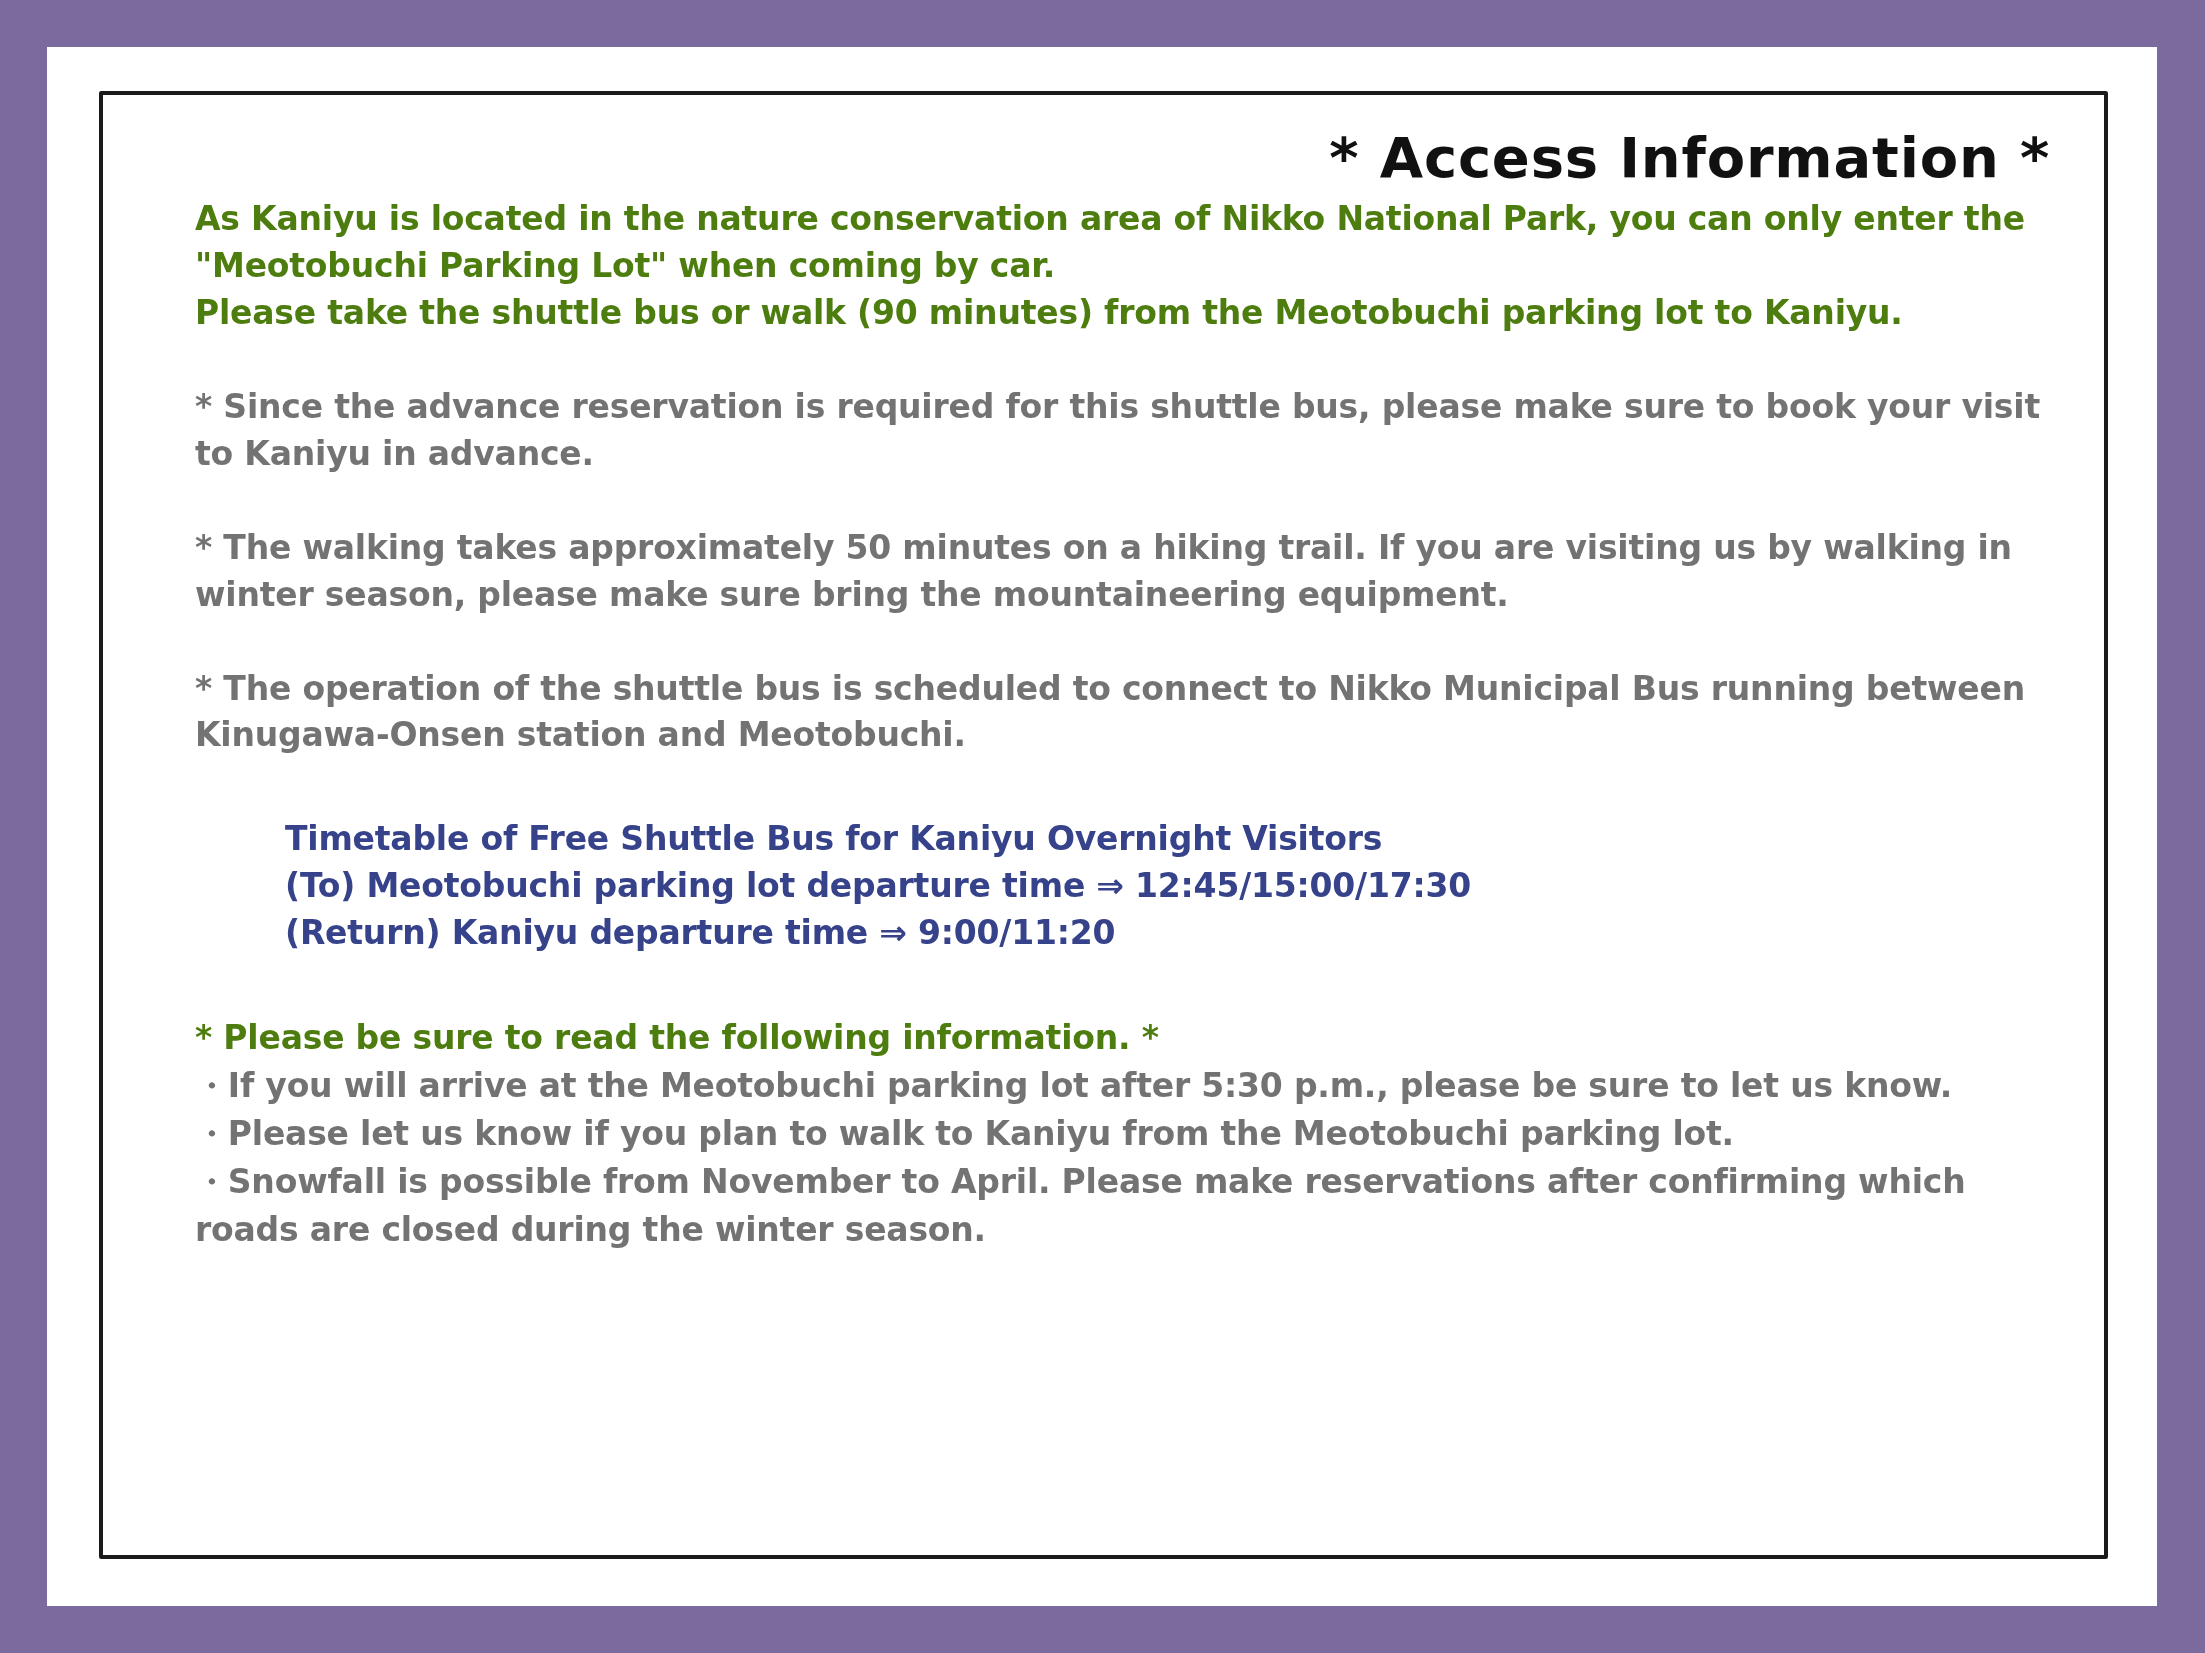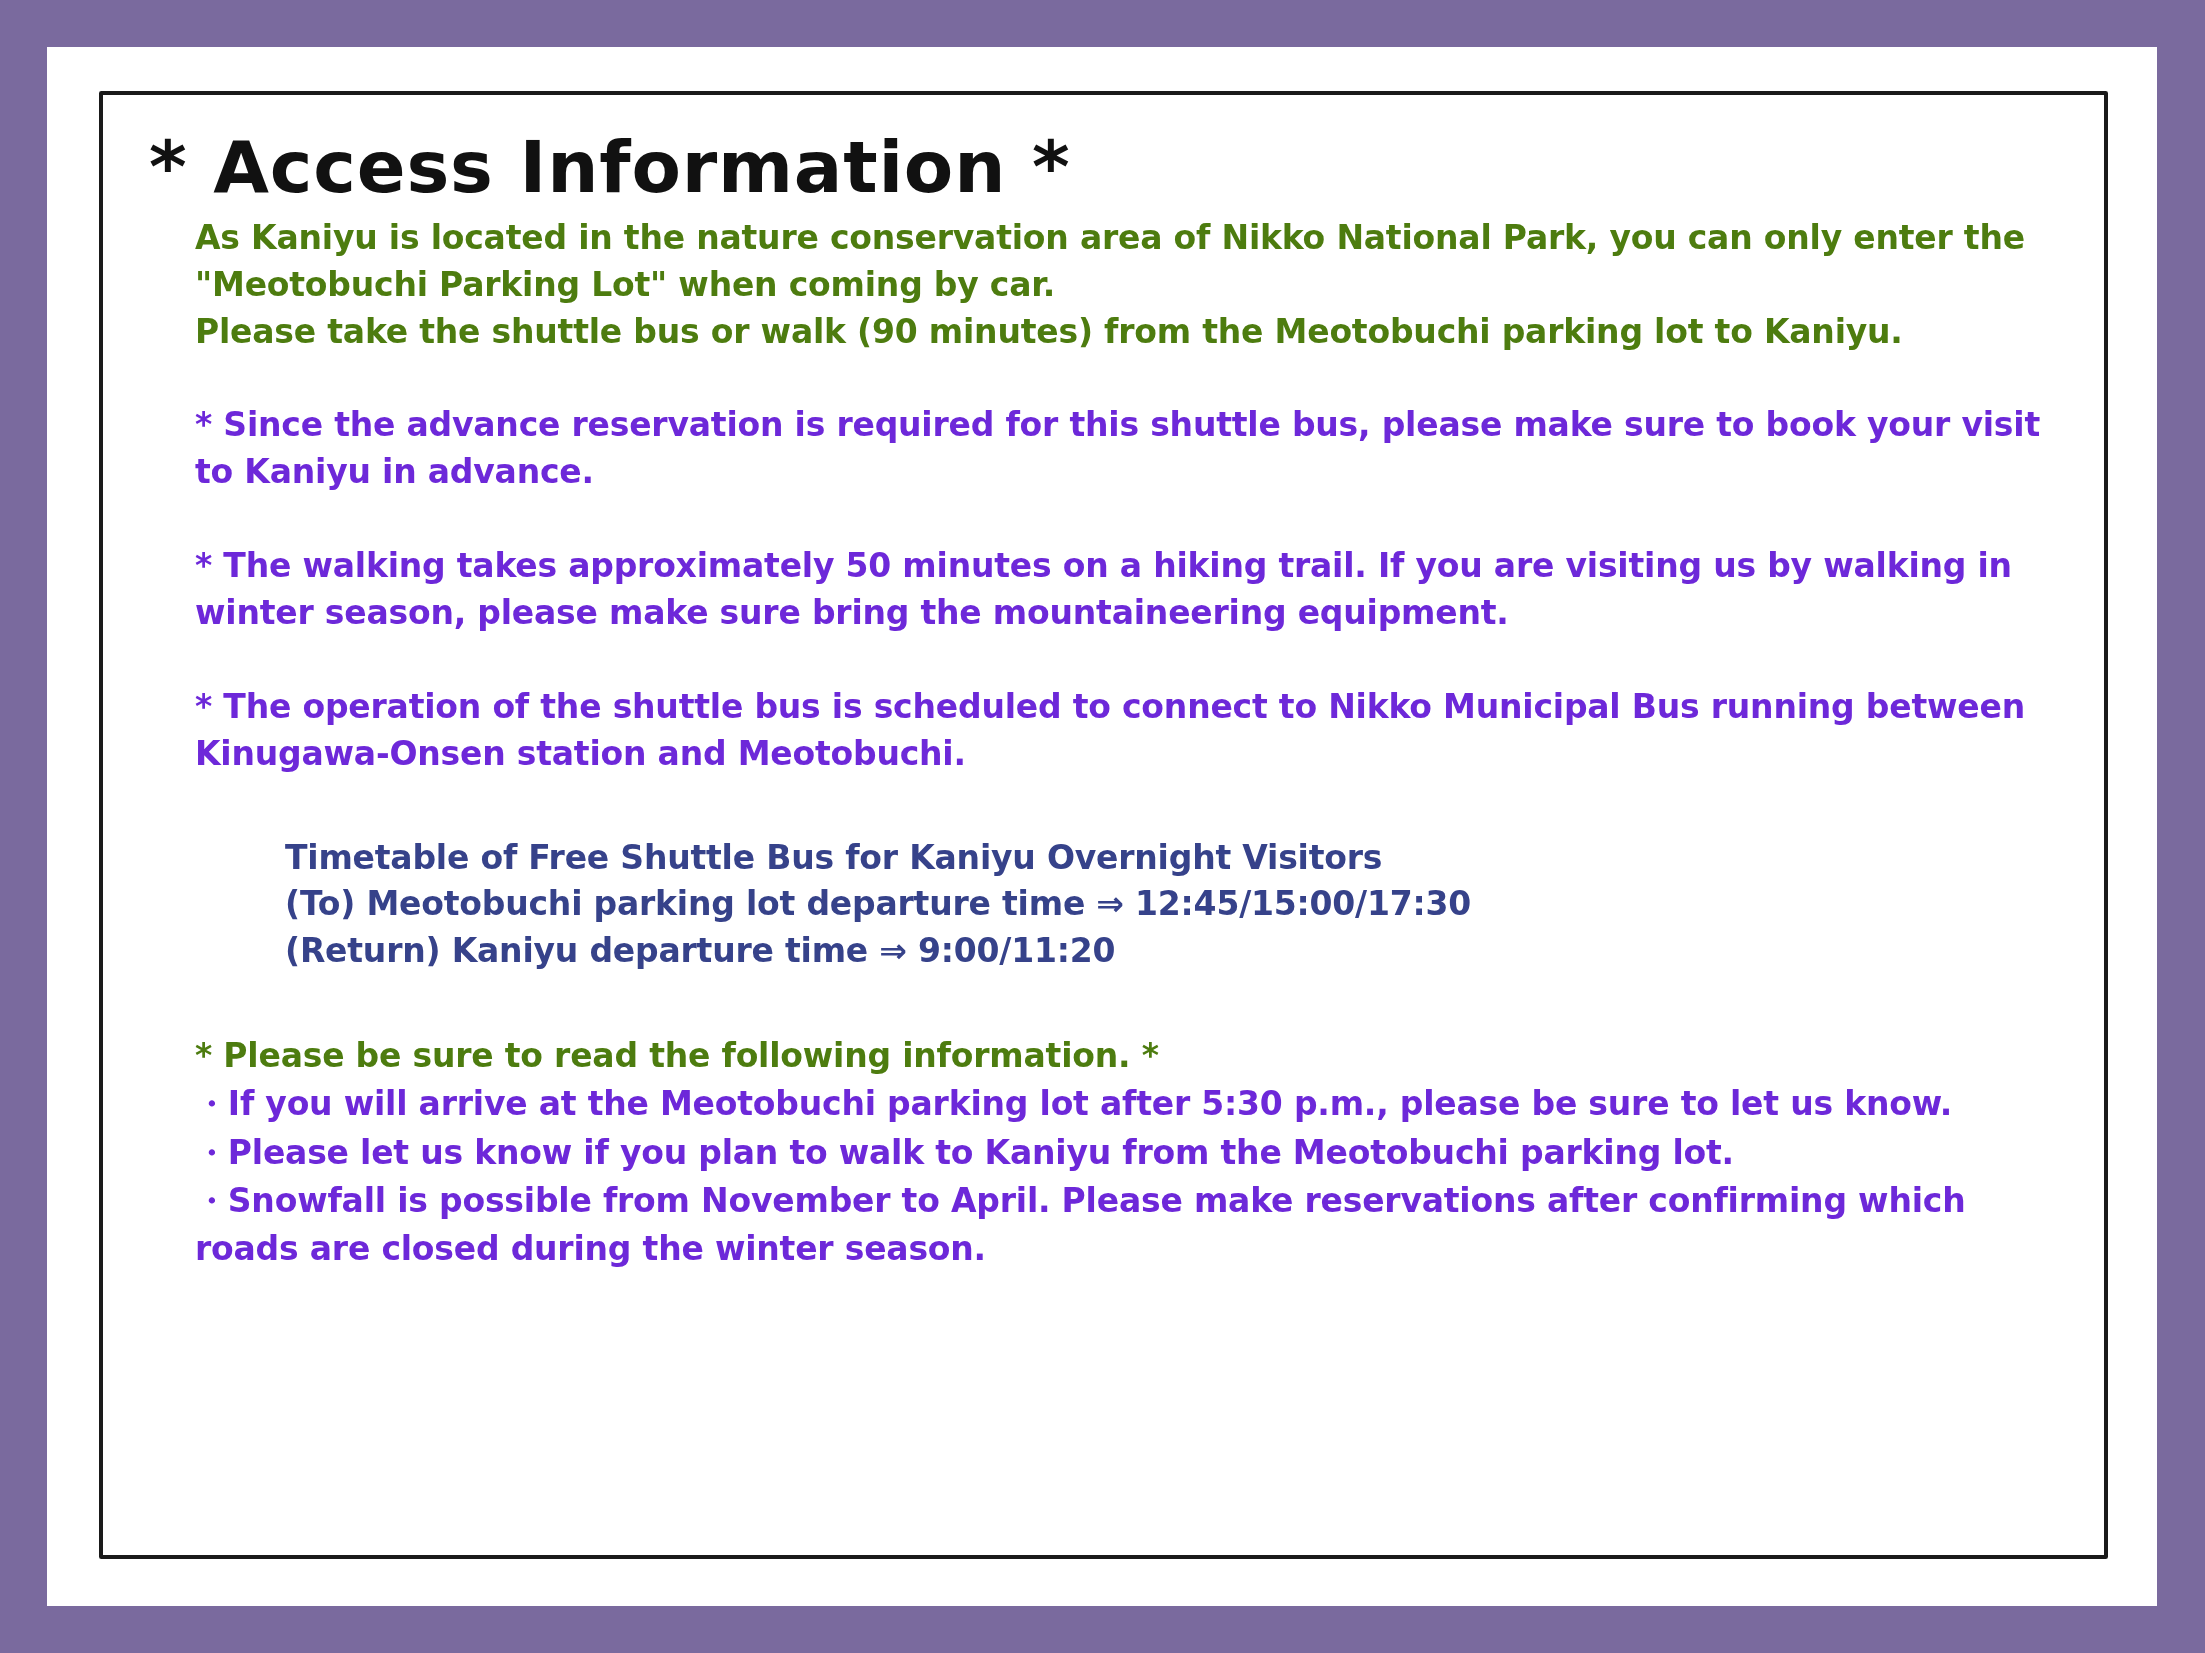--- a/index.html
+++ b/index.html
@@ -33,35 +33,35 @@
     border-radius: 2.3px;
   }
   .content {
     position: absolute;
     left: 92px;
     top: 31px;
     right: 54px;
     bottom: 15.3px;
   }
   .title {
-    text-align: left;
-    font-size: 72px;
+    text-align: right;
+    font-size: 56px;
     font-weight: bold;
     color: #111111;
     letter-spacing: 0.8px;
     line-height: 1.15;
     margin: 0 0 6.1px 0;
     margin-left: -46px;
     font-family: "DejaVu Sans", sans-serif;
   }
   .para {
     font-size: 33px;
     font-weight: bold;
     line-height: 1.42;
-    color: #6d28d9;
+    color: #737373;
     margin: 0;
     letter-spacing: -0.2px;
     font-family: "DejaVu Sans", sans-serif;
   }
   .red {
     color: #4d7c0f;
   }
   .gap-md { height: 47px; }
   .gap-lg { height: 57px; }
   .timetable {

